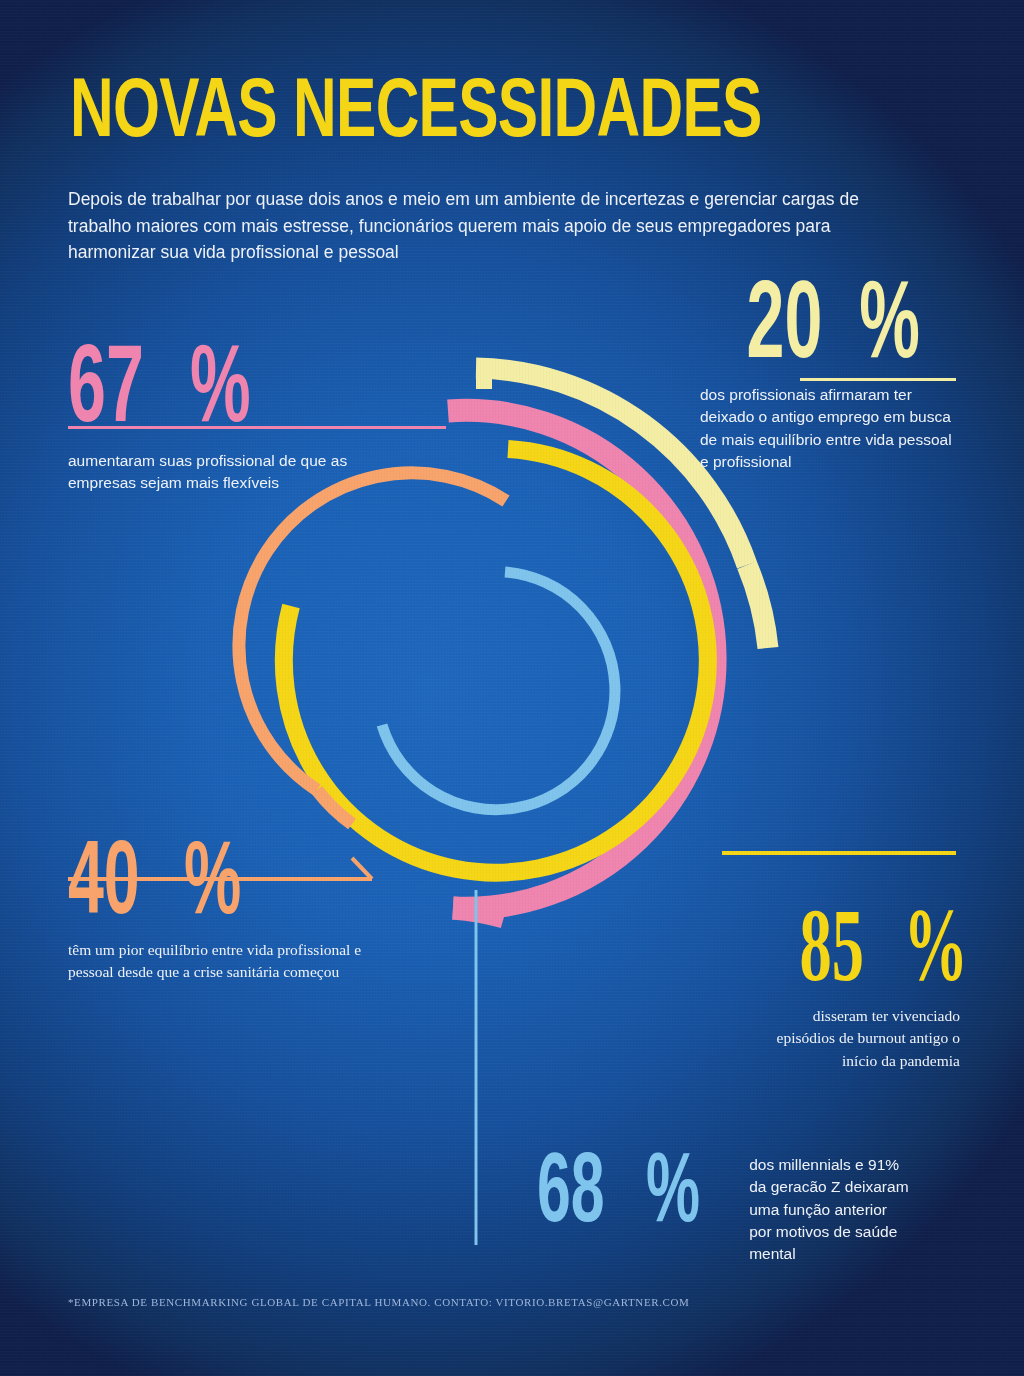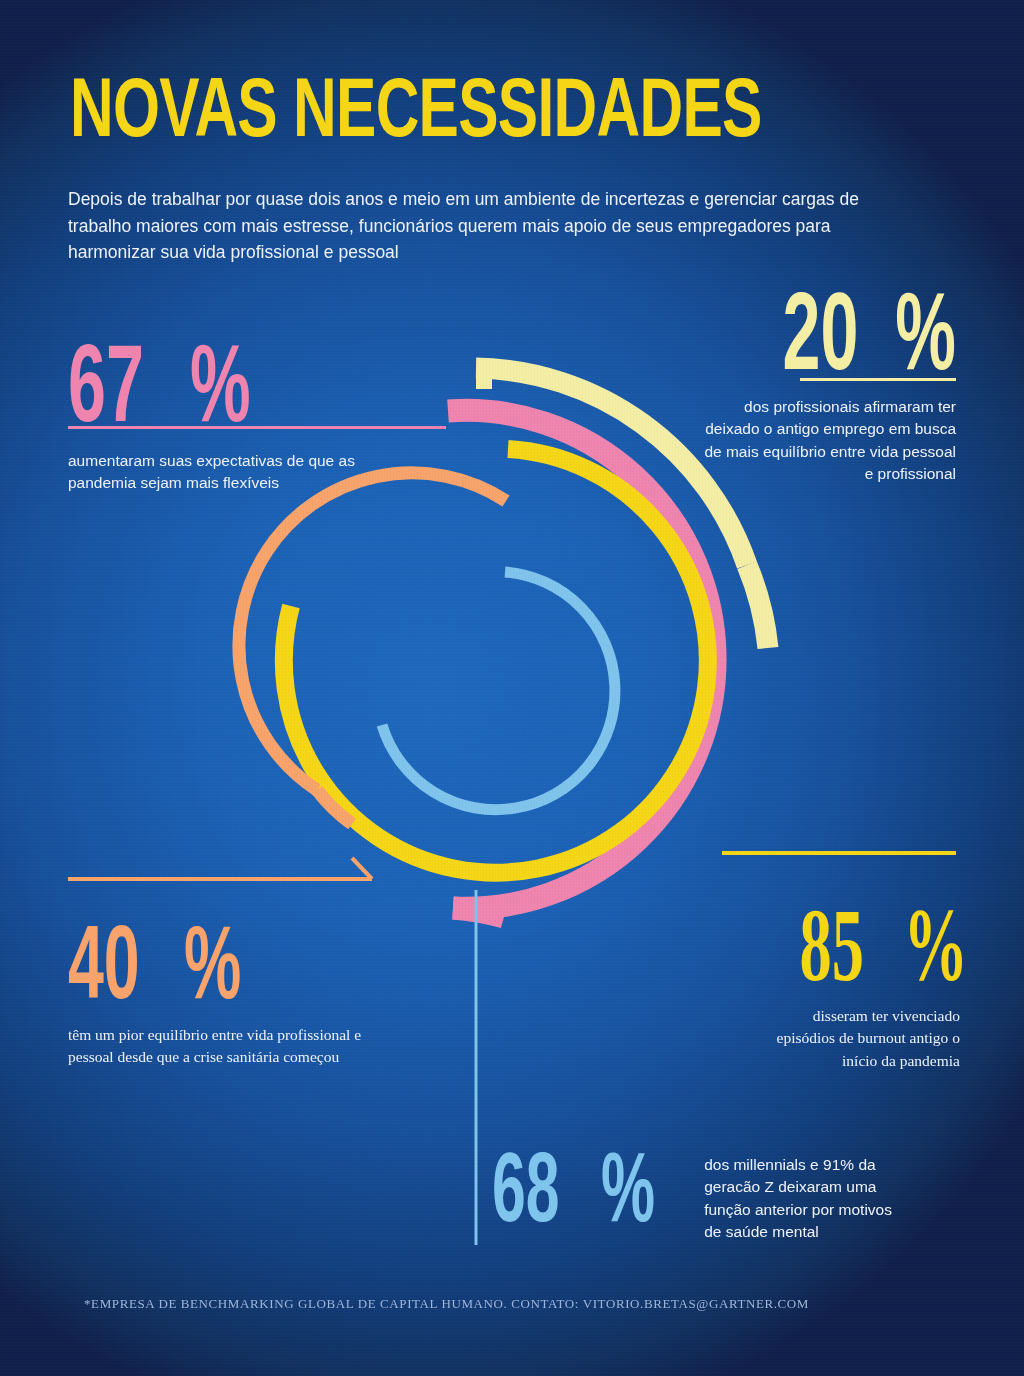--- a/index.html
+++ b/index.html
@@ -53,46 +53,46 @@
   .desc { font-size:15.5px; line-height:1.44; color:#eef2f8; font-weight:500; }
   .rule { position:absolute; }
 
   
   #b67 { left:68px; top:336px; width:330px; }
   #b67 .pct { font-size:110px; color:#ef85ae; height:98px; }
   #b67 .desc { margin-top:16px; }
   #r67 { left:68px; top:426px; width:378px; height:3px; background:#ef85ae; }
 
   
-  #b20 { left:700px; top:284px; width:256px; text-align:right; }
+  #b20 { left:700px; top:272px; width:256px; }
   #b20 .pct { font-size:110px; color:#f4eda4; height:98px; }
   #b20 .pct .num { transform-origin:right bottom; }
   #b20 .desc { margin-top:14px; }
   #r20 { left:800px; top:378px; width:156px; height:3px; background:#f4eda4; }
 
   
-  #b40 { left:68px; top:918px; width:300px; }
+  #b40 { left:68px; top:833px; width:300px; }
   #b40 .pct { font-size:104px; color:#f7a36b; height:92px; }
   #b40 .desc { margin-top:14px;font-family:Liberation Serif, serif; }
 
   
   #b85 { left:760px; top:901px; width:200px; text-align:right;font-family:Liberation Serif, serif; }
   #b85 .pct { font-size:104px; color:#f5d616; height:92px; }
   #b85 .pct .num { transform-origin:right bottom; }
   #b85 .desc { margin-top:12px; }
 
   
   #b68 { left:492px; top:1148px; width:420px; display:flex; align-items:flex-start; gap:16px; }
-  #b68 .pct { font-size:98px; color:#7fc4ec; height:86px; line-height:.8; }
+  #b68 .pct { font-size:98px; color:#7fc4ec; height:86px; line-height:.8;margin-left:45px; }
   #b68 .desc { padding-top:6px; width:240px; }
 
   #footer {
-    left:84px; top:1296px;
+    left:68px; top:1296px;
     font-family:"Liberation Serif", serif;
-    font-size:13px;
+    font-size:11px;
     letter-spacing:.6px;
     color:#9fb6da;
     white-space:nowrap;
   }
 </style>
 </head>
 <body>
 
 <div id="poster">
 
@@ -122,21 +122,21 @@
 
   <div id="grain"></div>
 
   <h1 id="title" class="blk">NOVAS NECESSIDADES</h1>
 
   <p id="subtitle" class="blk">Depois de trabalhar por quase dois anos e meio em um ambiente de incertezas e gerenciar cargas de trabalho maiores com mais estresse, funcionários querem mais apoio de seus empregadores para harmonizar sua vida profissional e pessoal</p>
 
   <div id="r67" class="rule"></div>
   <div id="b67" class="blk">
     <div class="pct"><span class="num">67</span><span class="num">%</span></div>
-    <div class="desc">aumentaram suas expectativas de que as pandemia sejam mais flexíveis</div>
+    <div class="desc">aumentaram suas profissional de que as empresas sejam mais flexíveis</div>
   </div>
 
   <div id="r20" class="rule"></div>
   <div id="b20" class="blk">
     <div class="pct"><span class="num">20</span><span class="num">%</span></div>
     <div class="desc">dos profissionais afirmaram ter deixado o antigo emprego em busca de mais equilíbrio entre vida pessoal e profissional</div>
   </div>
 
   <div id="b40" class="blk">
     <div class="pct"><span class="num">40</span><span class="num">%</span></div>

